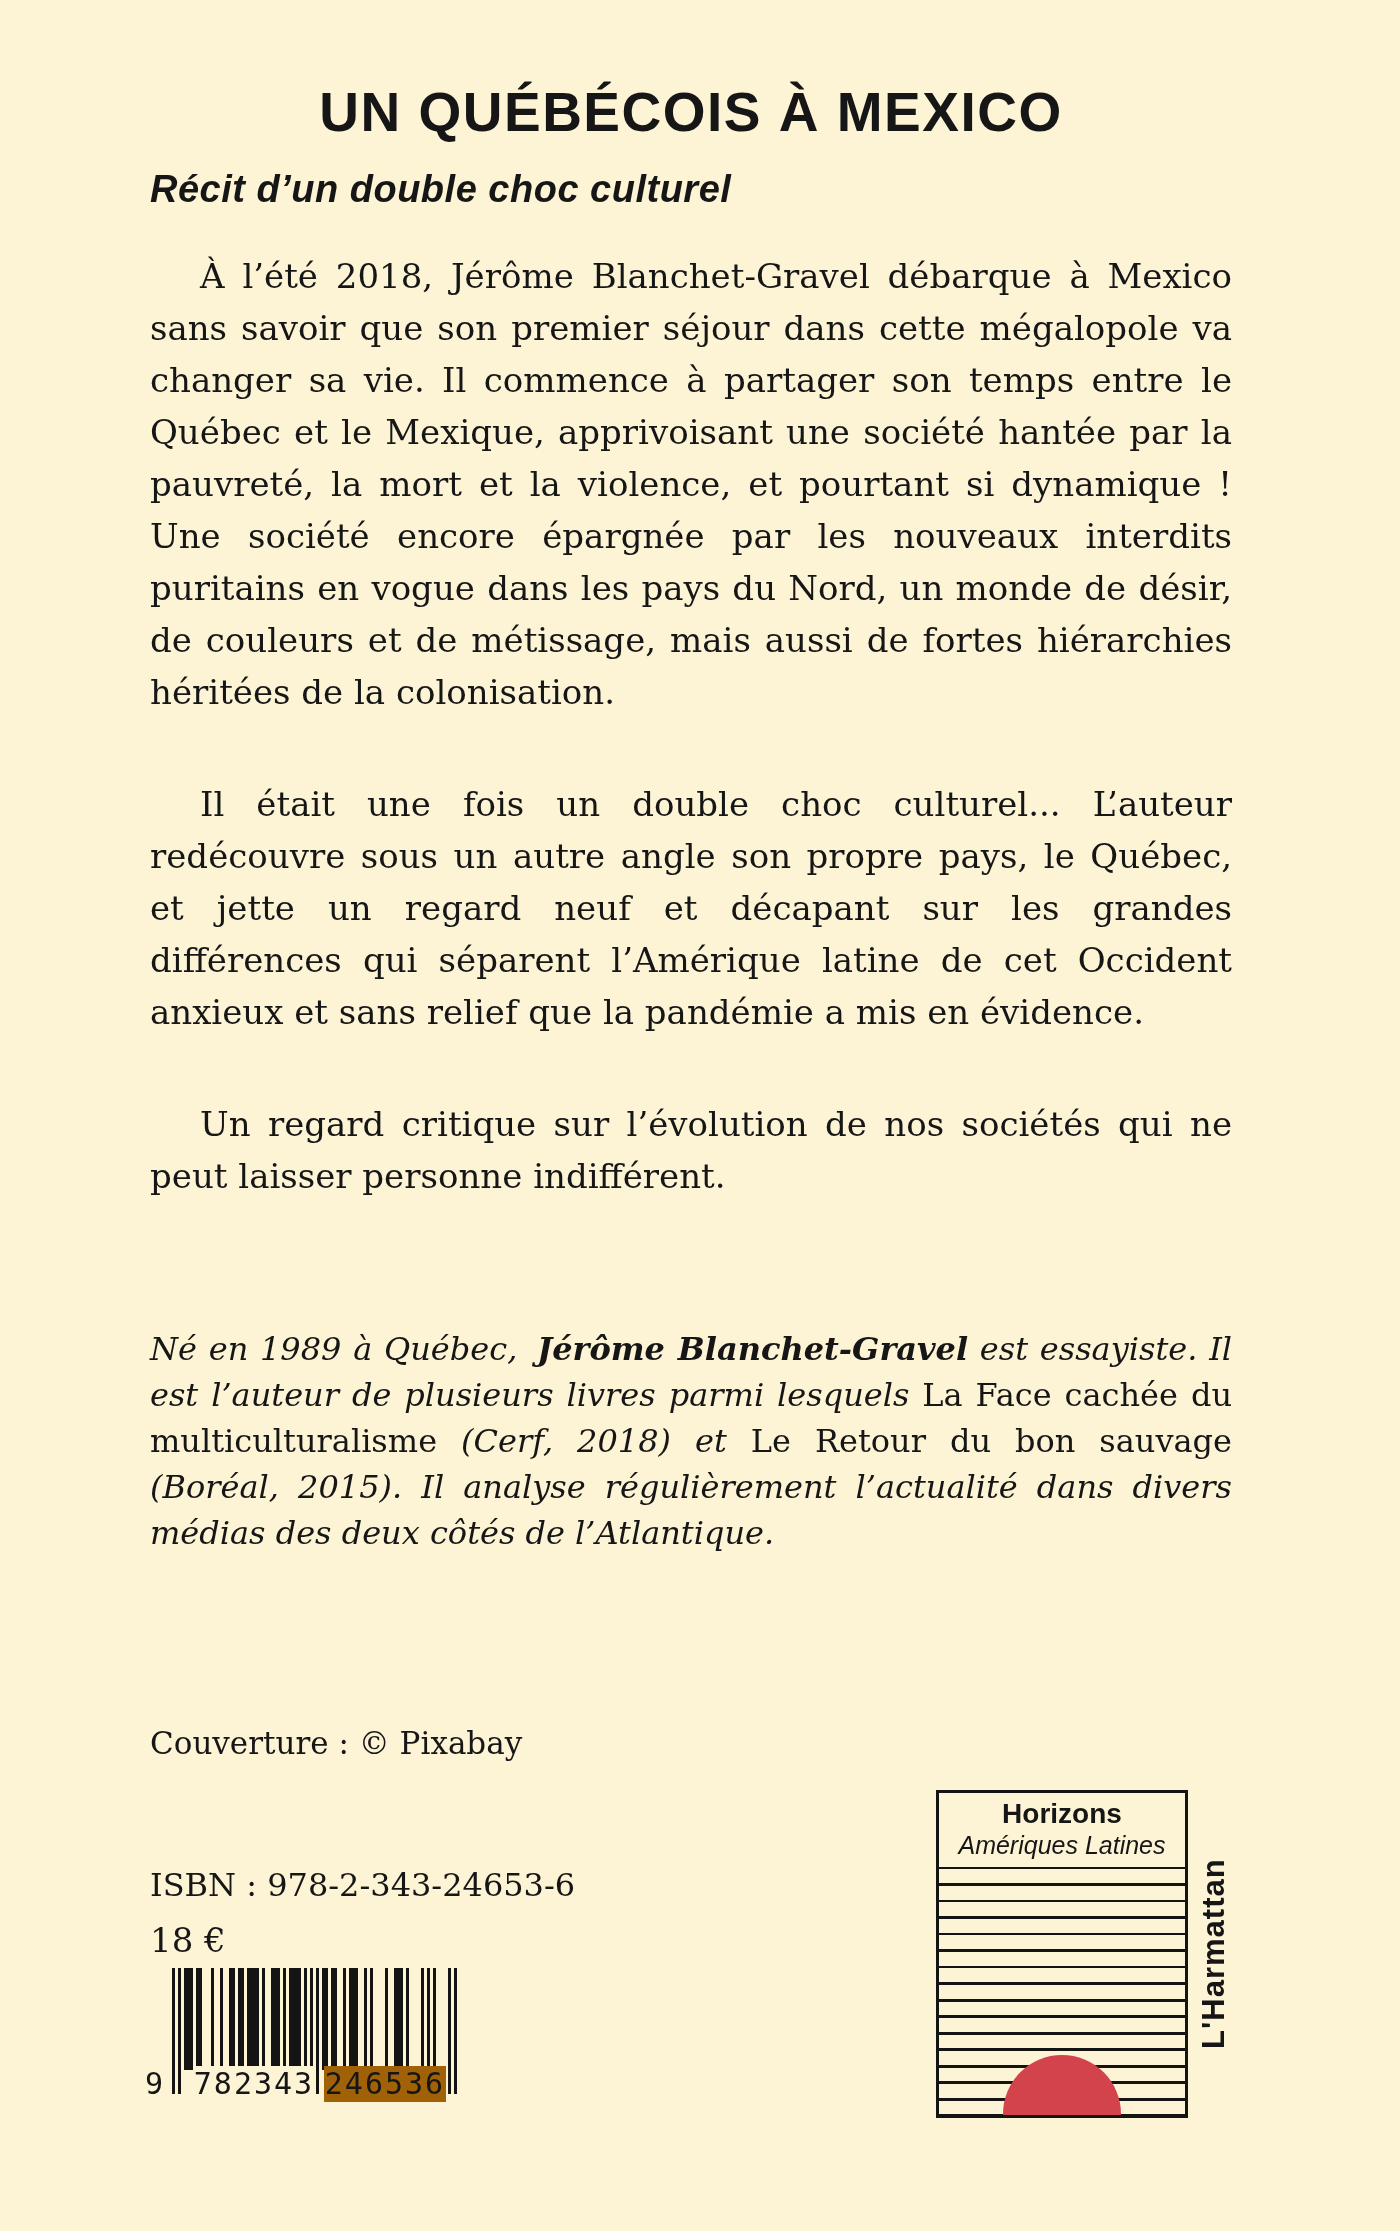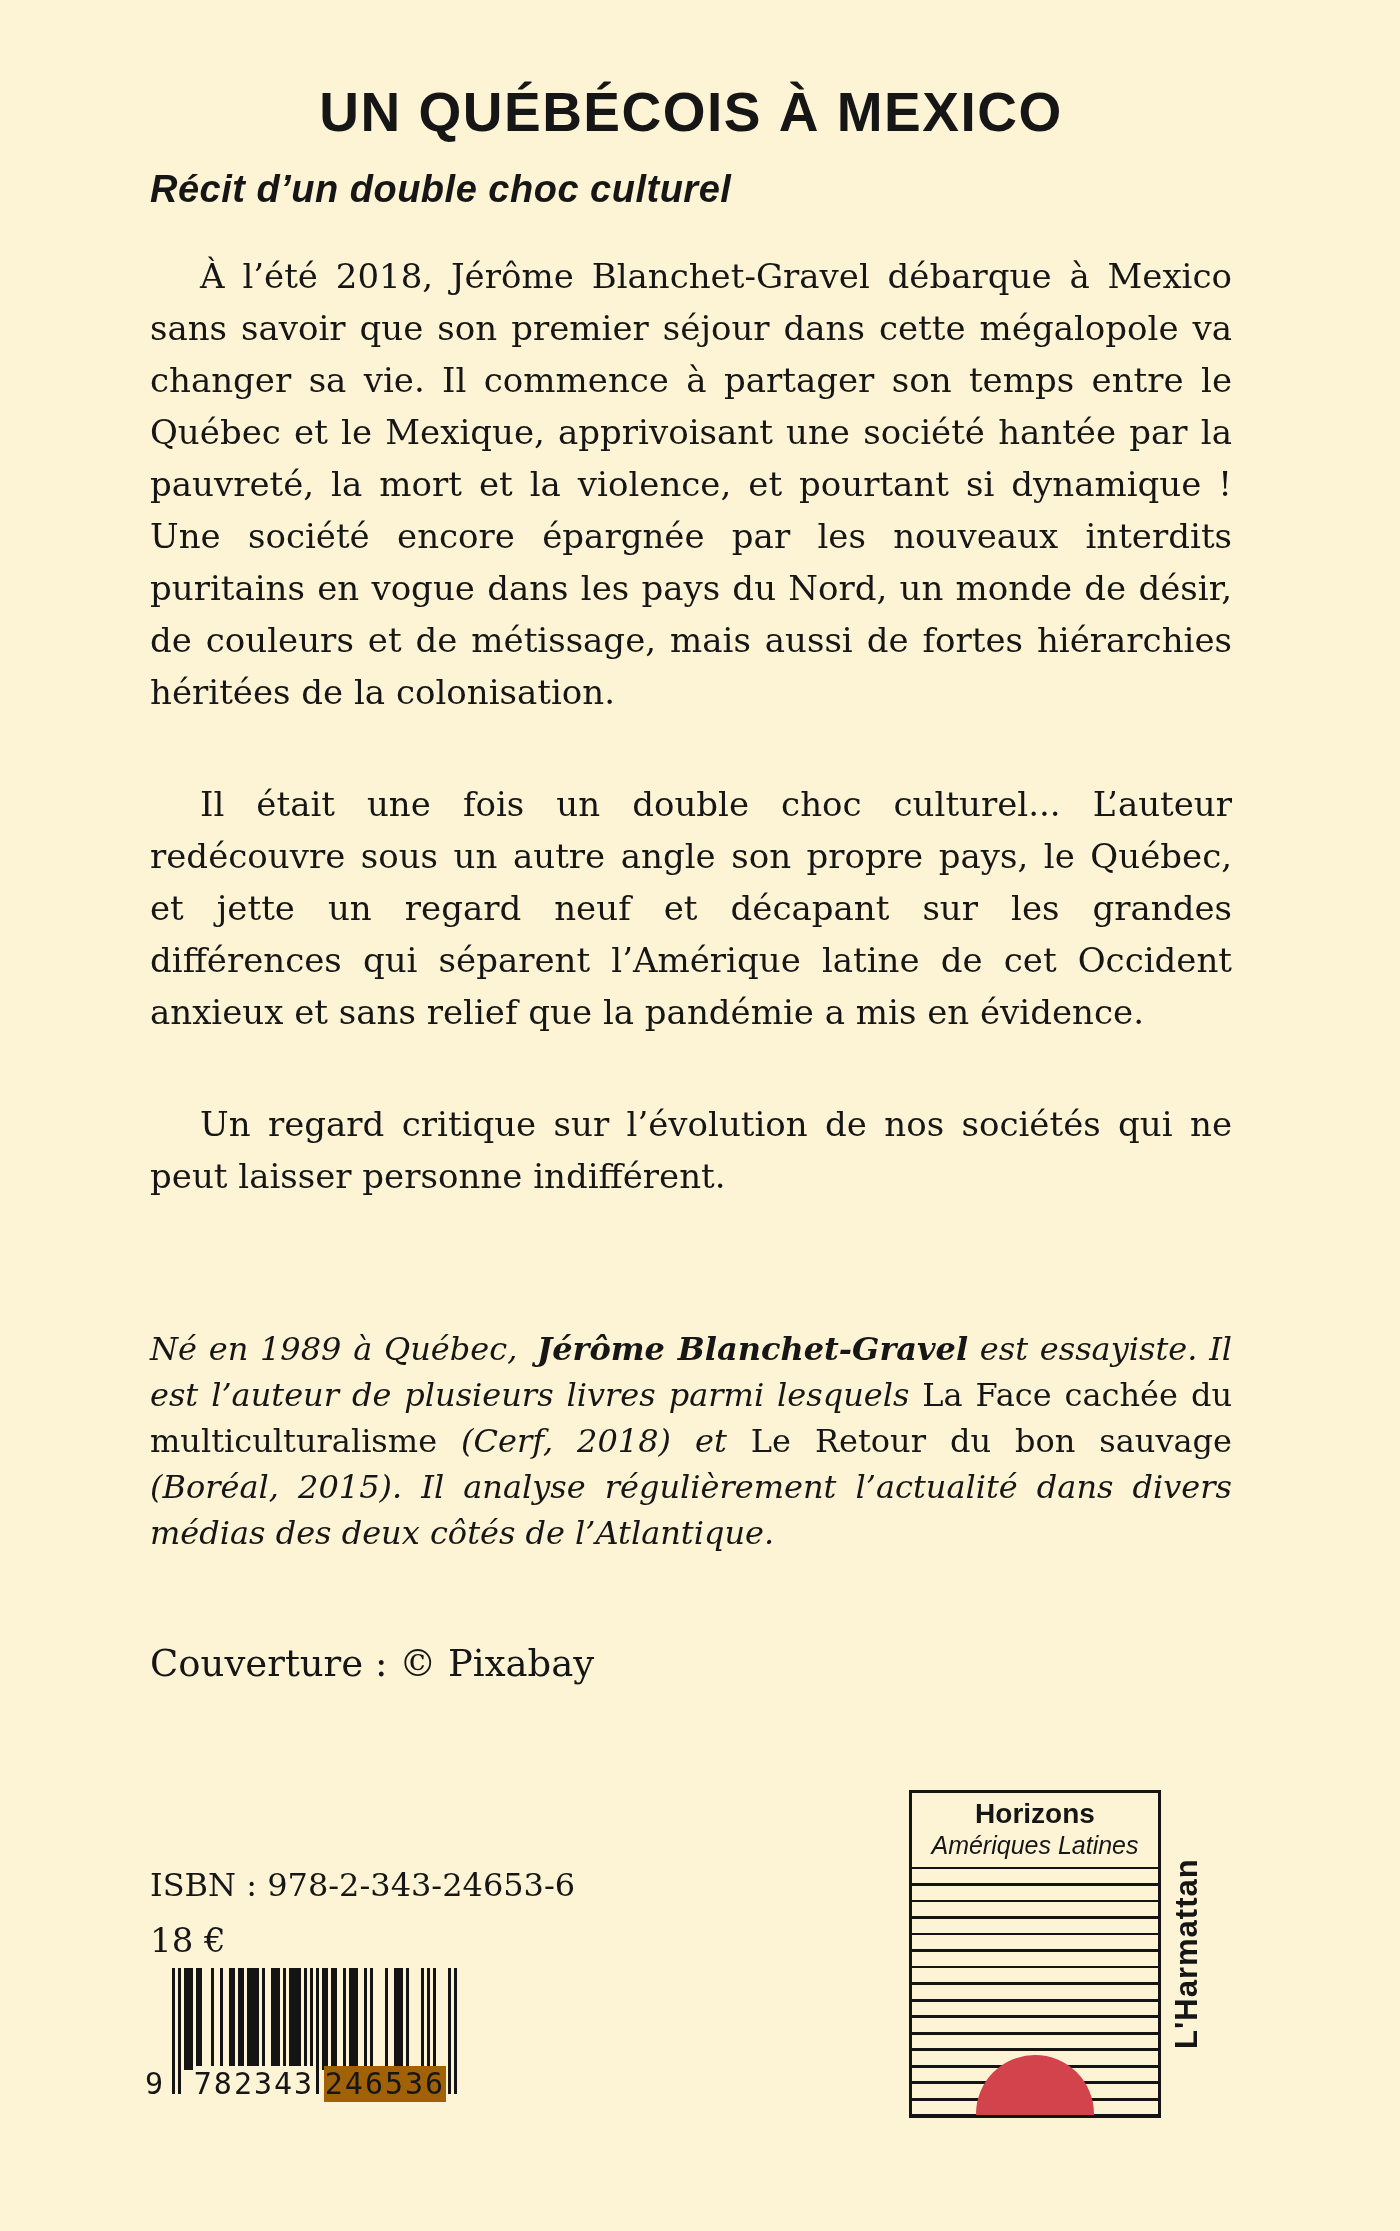--- a/index.html
+++ b/index.html
@@ -38,26 +38,26 @@
 
   .bio {
     left:150px; top:1326px; width:1082px;
     font-size:32px; line-height:46px;
     text-align:justify;
     font-style:italic;
   }
   .bio .seg-roman { font-style:normal; }
   .bio .seg-bold-italic { font-weight:700;margin-left:8px; }
 
-  .credit { left:150px; top:1642px; font-size:37px; }
+  .credit { left:150px; top:1725px; font-size:31px; }
   .isbn   { left:150px; top:1866px; font-size:32px; }
   .price  { left:150px; top:1920px; font-size:34px; }
 
   
-  .logo { left:909px; top:1790px; display:flex; height:328px; }
+  .logo { left:936px; top:1790px; display:flex; height:328px; }
   .logo-box {
     position:relative;
     width:252px; height:328px;
     border:3px solid #141414;
   }
   .logo-head {
     position:relative; z-index:2;
     text-align:center; padding-top:5px;
     font-family:"Liberation Sans", sans-serif;
     background:#fdf4d6;

